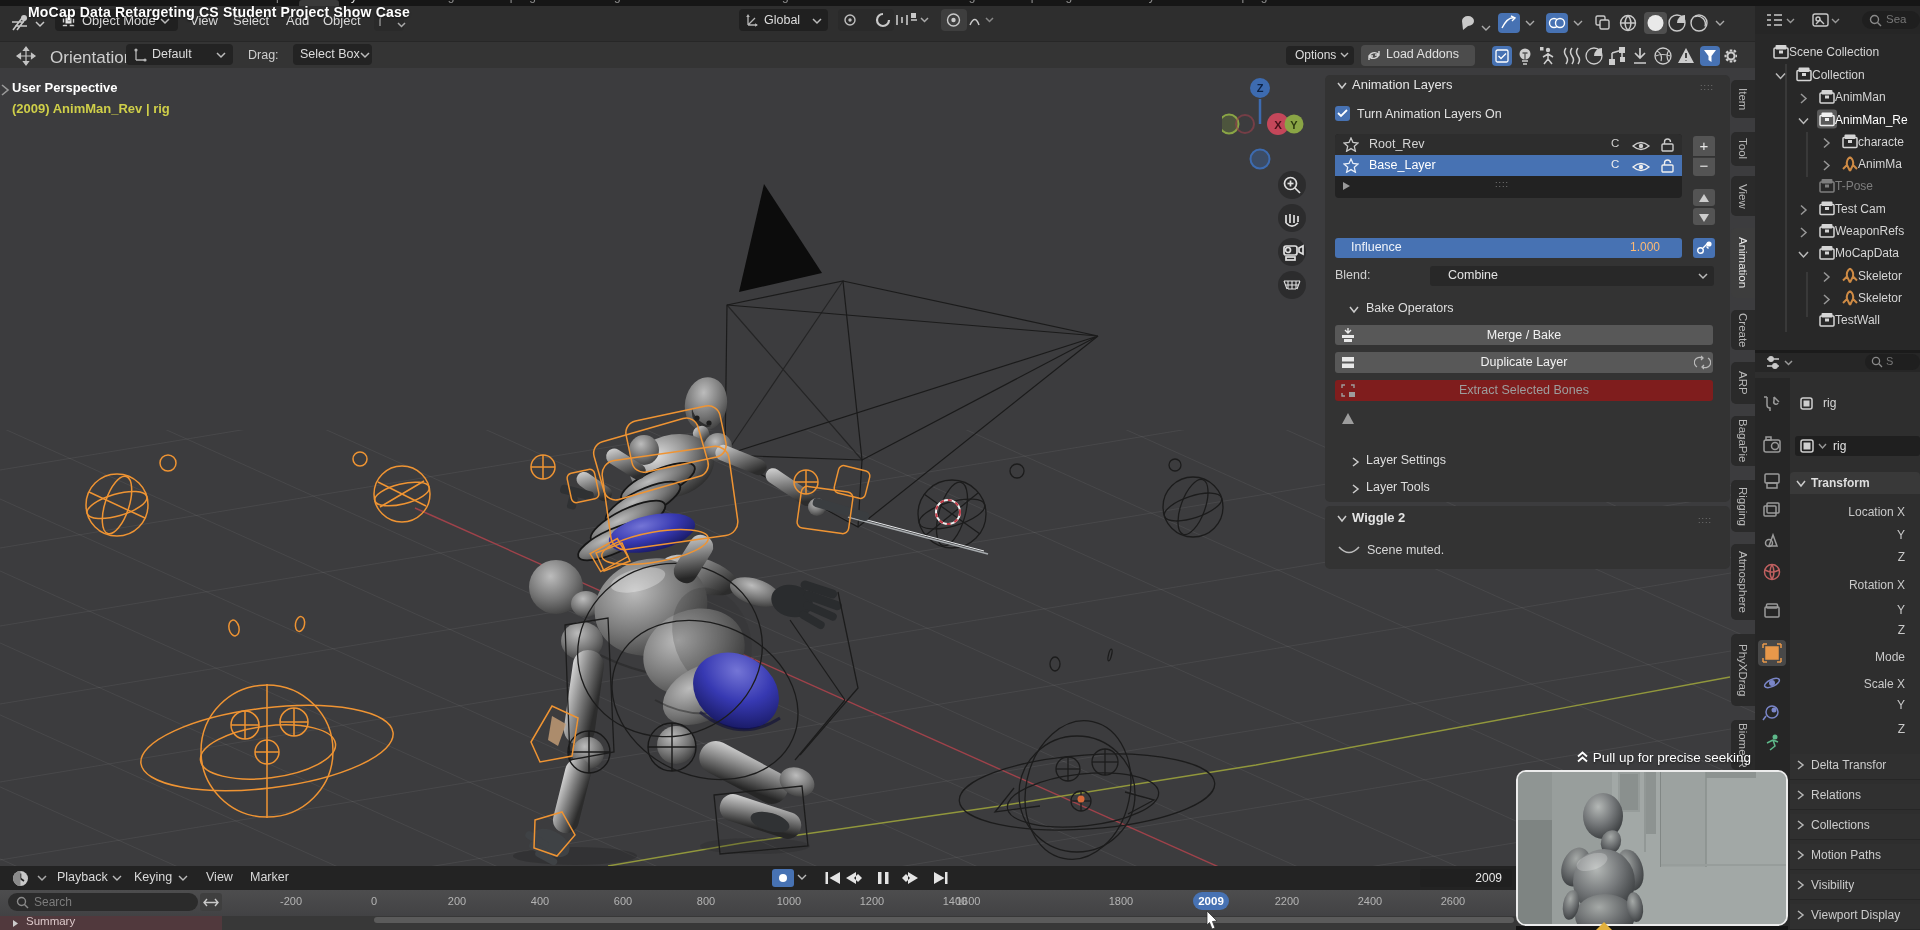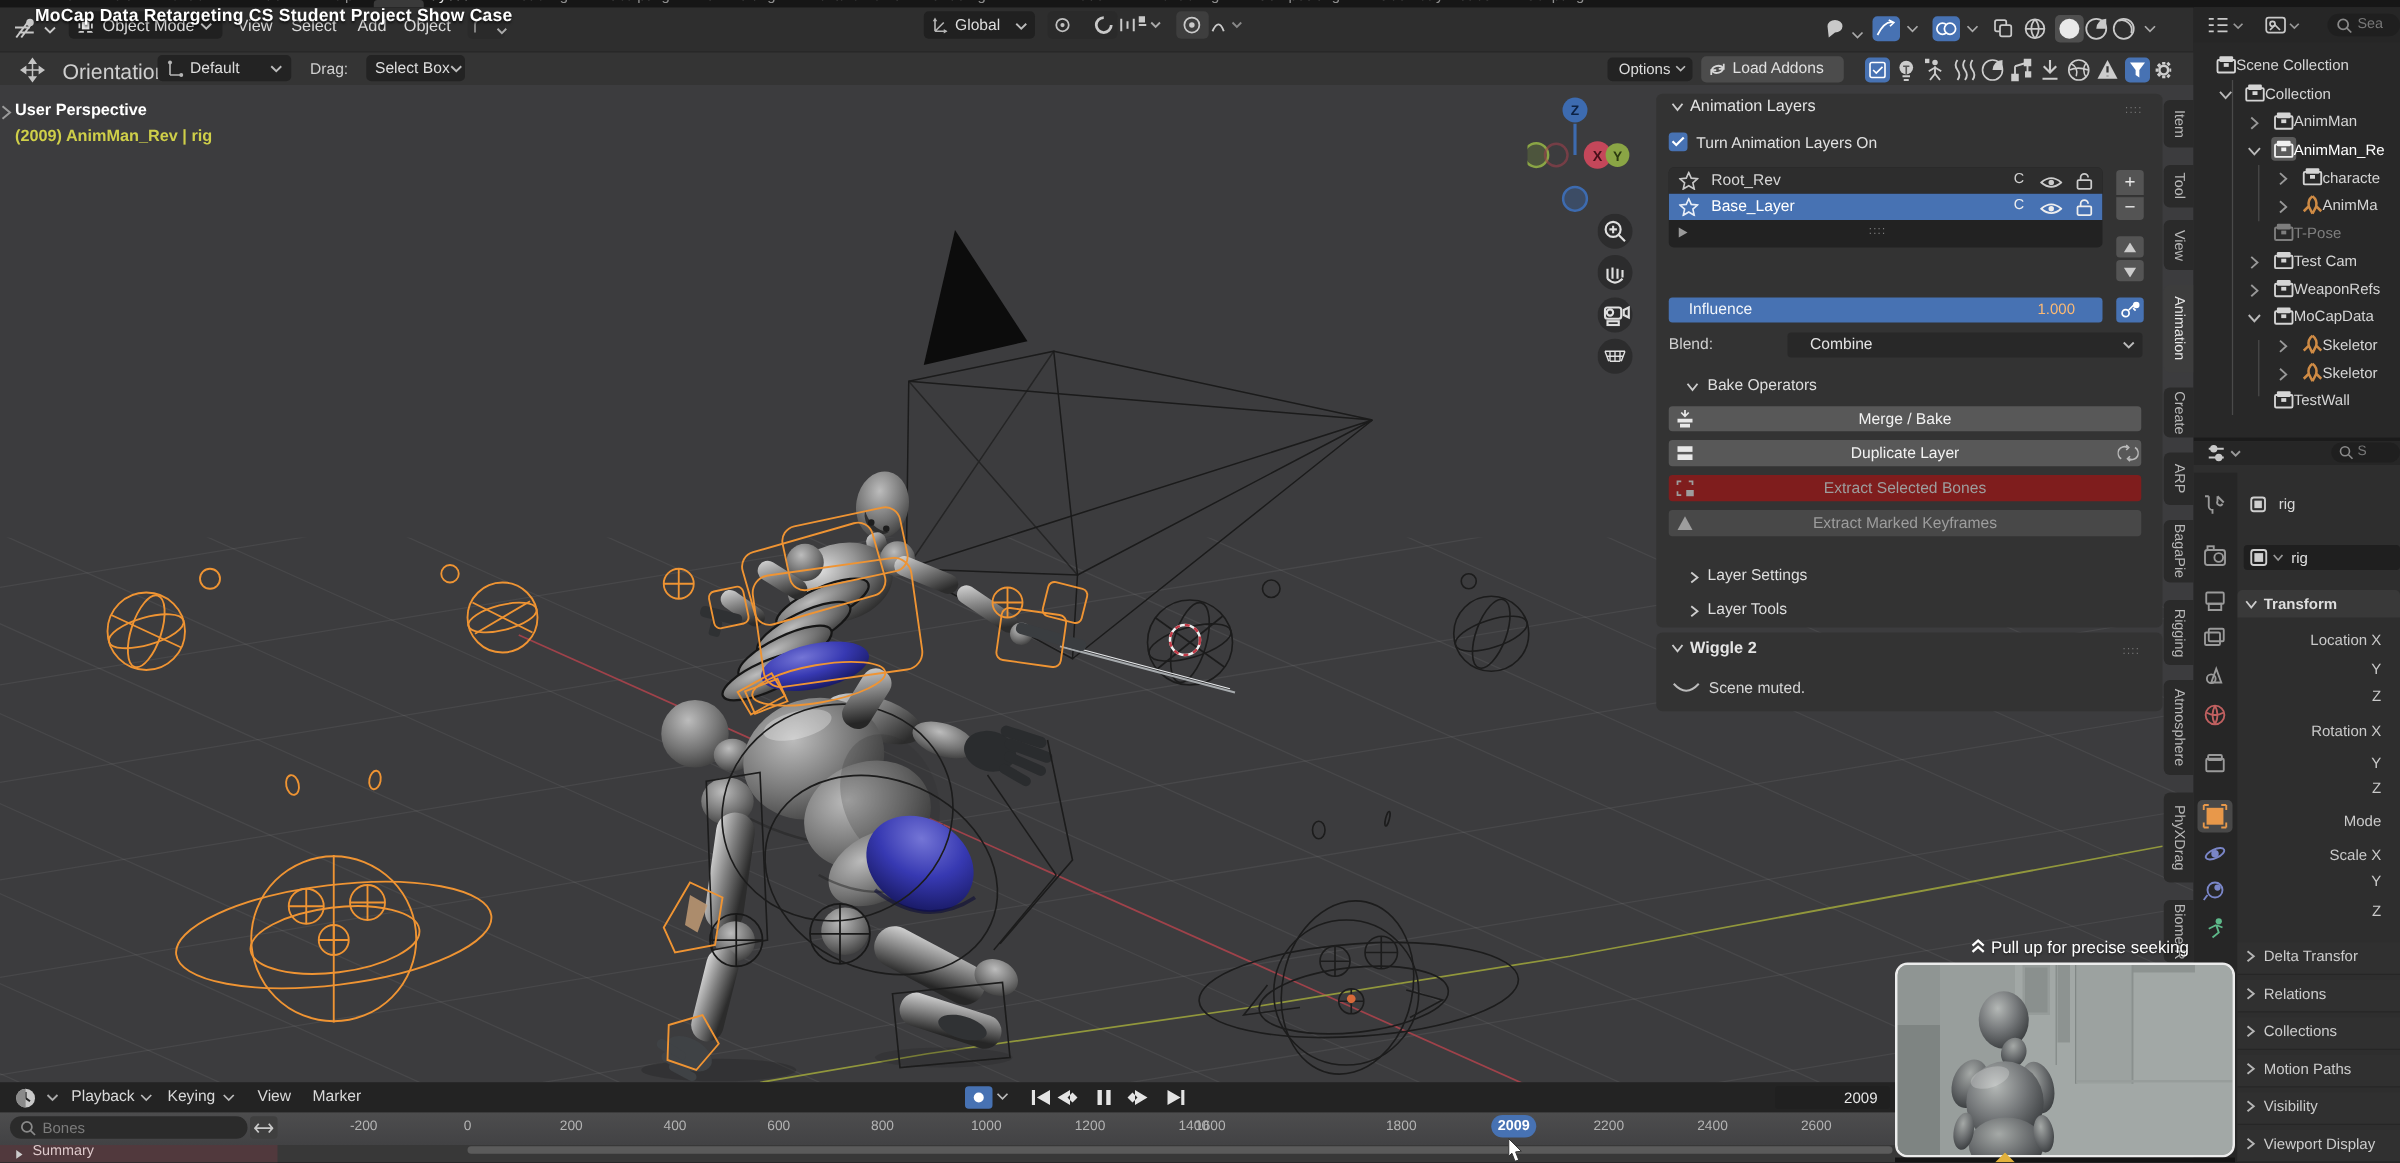--- a/index.html
+++ b/index.html
@@ -601,21 +601,20 @@
       <rect x="2" y="8.5" width="12" height="4.5" fill="#e8e8e8"></rect>
     </svg>
 <svg class="abs" style="left:1694px;top:287px;" width="17" height="15" viewBox="0 0 17 15">
       <path d="M3 12 a5 5 0 0 1 5 -9 m-1 -2 l2 2 l-2 2 M14 3 a5 5 0 0 1 -5 9 m1 2 l-2 -2 l2 -2" stroke="#b9b9b9" stroke-width="1.3" fill="none"></path>
     </svg>
 <div class="abs" style="left:1335px;top:312px;width:378px;height:21px;background:#7f1d1d;border-radius:3px;color:#9d9d9d;font-size:12.5px;text-align:center;line-height:21px;">Extract Selected Bones</div>
 <svg class="abs" style="left:1340px;top:315px;" width="16" height="15" viewBox="0 0 16 15">
       <path d="M2 5 v-3 h3 M11 2 h3 v3 M2 10 v3 h3" stroke="#9d9d9d" stroke-width="1.4" fill="none"></path>
       <rect x="9" y="9" width="6" height="5" fill="#9d9d9d"></rect>
     </svg>
-<div class="abs" style="left:1335px;top:340px;width:378px;height:21px;background:#484848;border-radius:3px;color:#9d9d9d;font-size:12.5px;text-align:center;line-height:21px;">Extract Marked Keyframes</div>
 <svg class="abs" style="left:1341px;top:344px;" width="14" height="13">
       <path d="M7 1 L13 12 H1z" fill="#9d9d9d"></path>
     </svg>
 <svg class="abs" style="left:1351px;top:389px;" width="9" height="10">
       <path d="M2 1 l5 4 l-5 4" fill="none" stroke="#ccc" stroke-width="1.5"></path>
     </svg>
 <div class="abs" style="left:1366px;top:385px;color:#dedede;font-size:12.5px;">Layer Settings</div>
 <svg class="abs" style="left:1351px;top:416px;" width="9" height="10">
       <path d="M2 1 l5 4 l-5 4" fill="none" stroke="#ccc" stroke-width="1.5"></path>
     </svg>
@@ -693,21 +692,21 @@
       <div class="abs" style="left:1340px;top:5px;width:60px;text-align:center;">2400</div>
       <div class="abs" style="left:1423px;top:5px;width:60px;text-align:center;">2600</div>
     </div>
 <div class="abs" style="left:0;top:50px;width:1755px;height:14px;background:#383838;"></div>
 <div class="abs" style="left:374px;top:51px;width:1140px;height:6px;background:#5b5b5b;border-radius:3px;"></div>
 <div class="abs" style="left:8px;top:27px;width:190px;height:18px;background:#2b2b2b;border-radius:9px;"></div>
 <svg class="abs" style="left:16px;top:30px;" width="13" height="13">
       <circle cx="5.5" cy="5.5" r="4" fill="none" stroke="#8a8a8a" stroke-width="1.4"></circle>
       <line x1="8.5" y1="8.5" x2="12" y2="12" stroke="#8a8a8a" stroke-width="1.4"></line>
     </svg>
-<div class="abs" style="left:34px;top:29px;color:#7c7c7c;font-size:12px;">Bones</div>
+<div class="abs" style="left:34px;top:29px;color:#7c7c7c;font-size:12px;">Search</div>
 <div class="abs" style="left:200px;top:27px;width:22px;height:18px;background:#3f3f3f;border-radius:3px;"></div>
 <svg class="abs" style="left:203px;top:32px;" width="16" height="9" viewBox="0 0 16 9">
       <path d="M4 1 L1 4.5 L4 8 M12 1 l3 3.5 L12 8 M1.5 4.5 h13" stroke="#c9c9c9" stroke-width="1.4" fill="none"></path>
     </svg>
 <div class="abs" style="left:0;top:50px;width:222px;height:14px;background:#51393d;"></div>
 <svg class="abs" style="left:12px;top:53px;" width="8" height="9">
       <path d="M1 1 l5 3.5 L1 8z" fill="#ccc"></path>
     </svg>
 <div class="abs" style="left:26px;top:49px;color:#ddc9cb;font-size:11.5px;">Summary</div>
 <div class="abs" style="left:1193px;top:26px;width:36px;height:18px;background:#4772b3;border-radius:9px;color:#fff;font-size:11.5px;font-weight:bold;text-align:center;line-height:18px;">2009</div>

